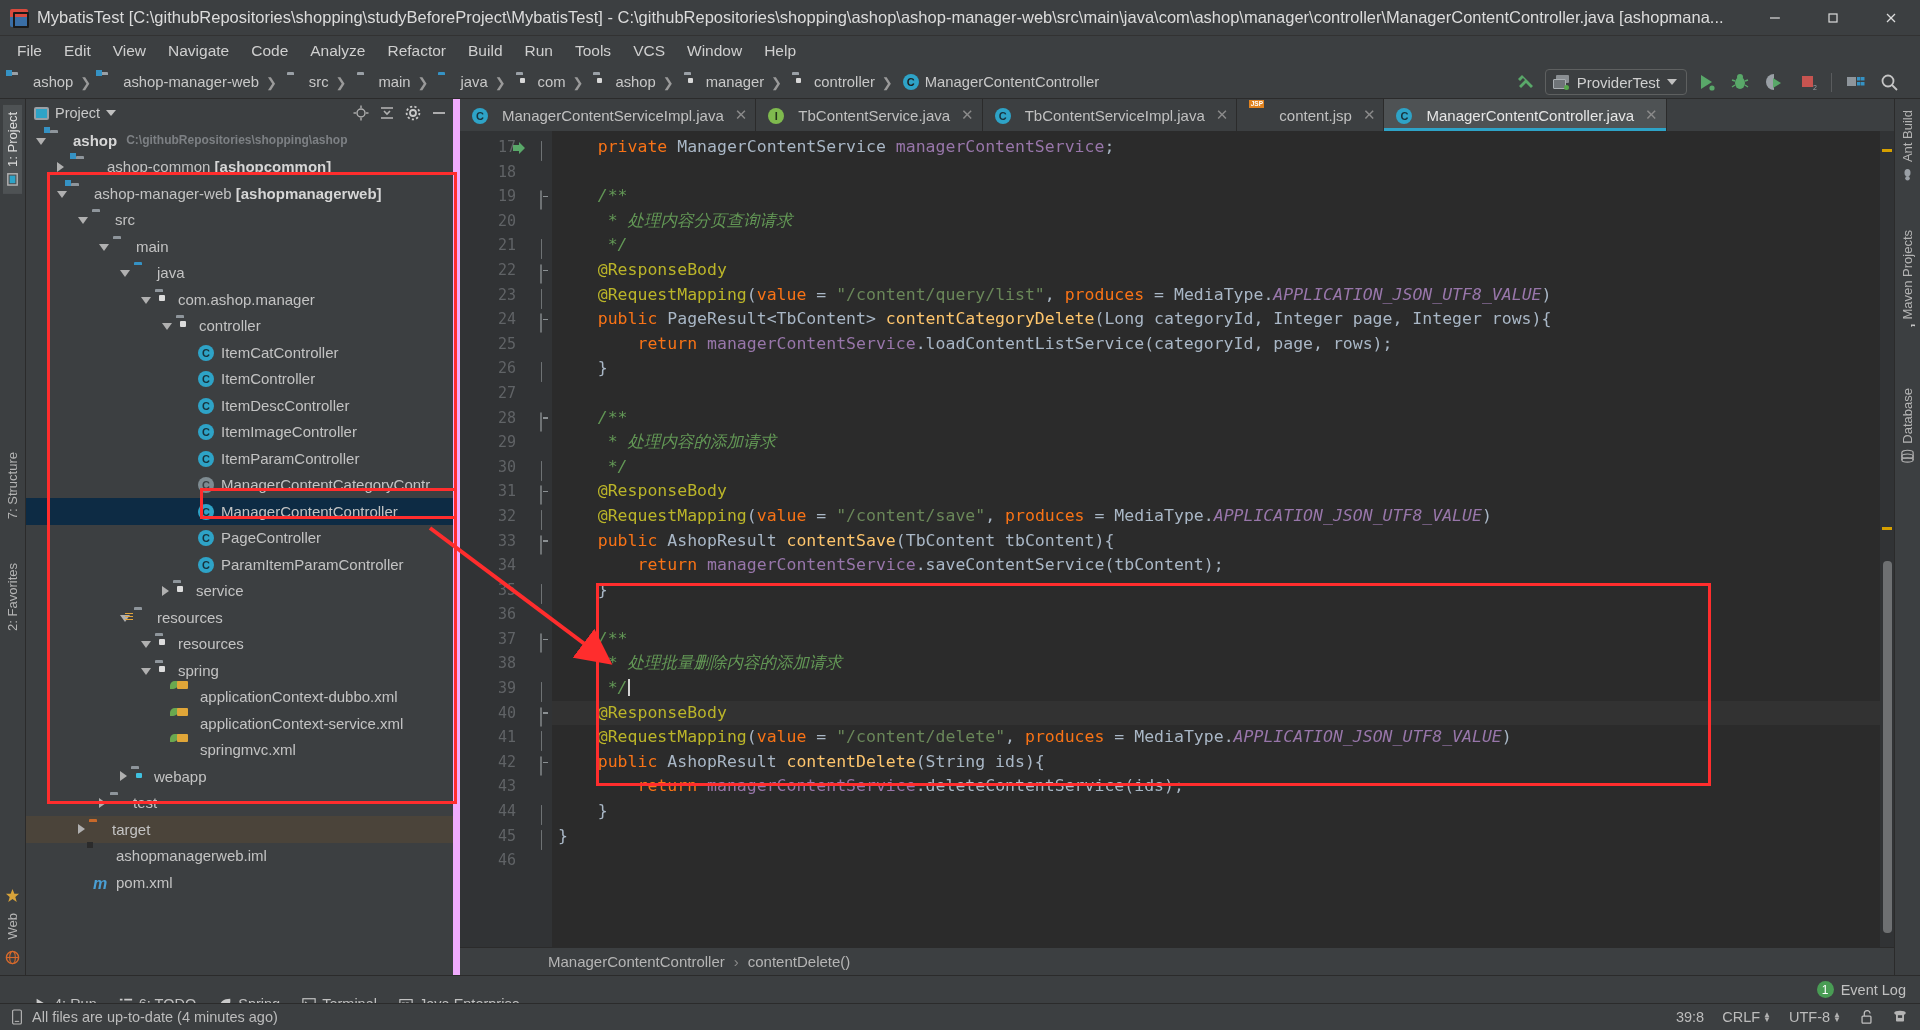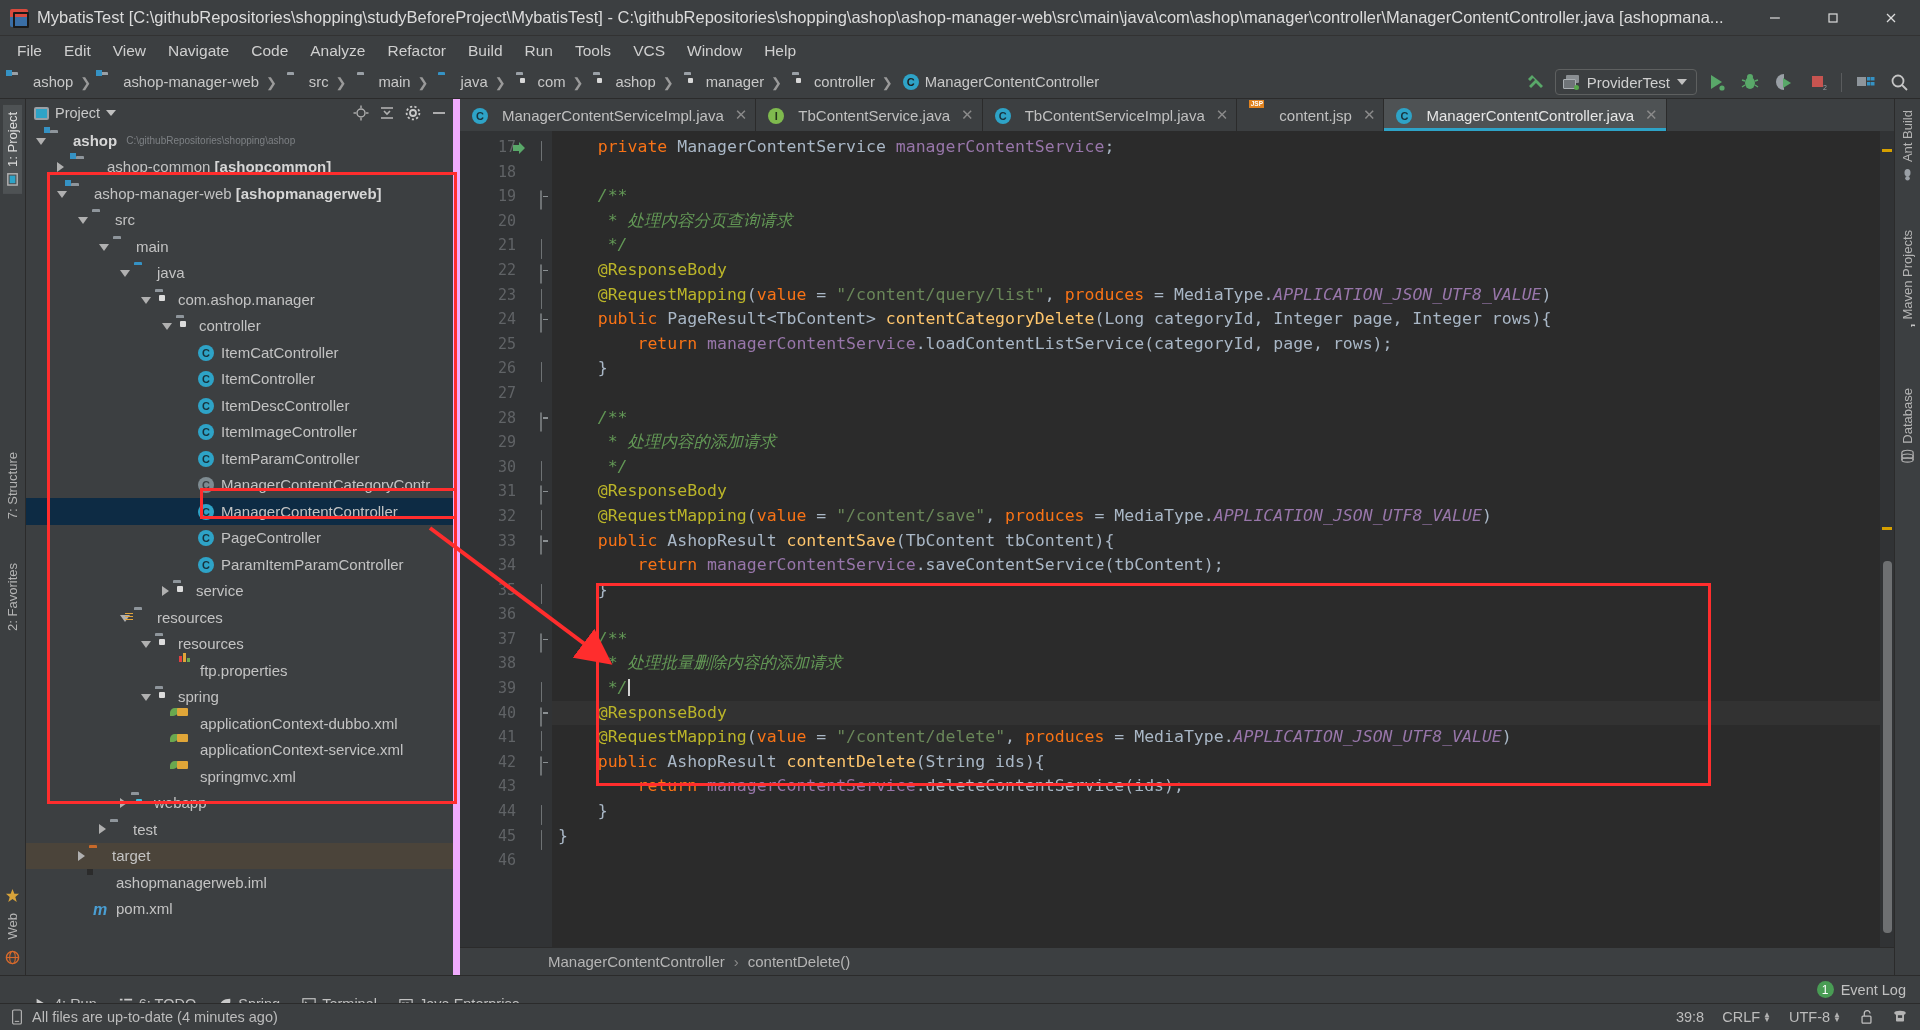--- a/index.html
+++ b/index.html
@@ -70,21 +70,21 @@
   .fold .badge {
     position:absolute; right:-1px; bottom:-1px; width:6px; height:6px; background:#3592c4;
   }
   .fold .dot-w { position:absolute; left:4px; top:3px; width:5px;height:5px;background:#d8d8d8;border-radius:1px;}
   .cls-ico {
     width:16px;height:16px;border-radius:50%;background:#2ea3c7;color:#1d1d1d;
     font-size:11px;font-weight:bold;display:flex;align-items:center;justify-content:center;
     margin-right:6px; flex:0 0 auto;
   }
 
-  .toolbar-right { margin-left:auto; display:flex; align-items:center; padding-right: 6px; gap:4px;justify-content:flex-end;}
+  .toolbar-right { margin-left:auto; display:flex; align-items:center; padding-right: 16px; gap:4px;justify-content:flex-end;}
   .tb-ico { width: 30px; height: 27px; display:flex;align-items:center;justify-content:center; }
   .runcfg {
     display:flex; align-items:center; gap:7px; height:26px; padding:0 9px 0 7px;
     border:1px solid #5e6060; border-radius:4px; font-size:15px; color:#cfcfcf;
     background: #3c3f41;
   }
   .runcfg .cfgicon{ position:relative; width:17px; height:15px; }
   .runcfg .cfgicon .r1{position:absolute;left:3px;top:0;width:13px;height:8px;background:#8a8f93;border-radius:1px;}
   .runcfg .cfgicon .r2{position:absolute;left:0;top:4px;width:13px;height:10px;background:#6f7478;border:1px solid #a8adb1;border-radius:1px;}
   .runcfg .cfgicon .gd{position:absolute;right:1px;bottom:0;width:5px;height:5px;border-radius:50%;background:#56a74b;}
@@ -122,21 +122,21 @@
     padding-right:6px;
   }
   .tnode.sel { background:#0d2b44; }
   .tnode.tgt { background:#4b443a; }
   .arrow { width:11px;height:11px;flex:0 0 auto;margin-right:4px;}
   .arrow.r { border-left:7px solid #b0b0b0; border-top:5px solid transparent; border-bottom:5px solid transparent; width:0;height:0;}
   .arrow.d { border-top:7px solid #b0b0b0; border-left:5px solid transparent; border-right:5px solid transparent; width:0;height:0; margin-top:2px;}
   .arrow.none { border:0; }
   .ticon { width:17px;height:15px;margin-right:6px;flex:0 0 auto;position:relative;}
   .tlabel b { color:#d6d6d6; }
-  .tpath { color:#7d8084; margin-left:9px; font-size:10px;}
+  .tpath { color:#7d8084; margin-left:9px; font-size:12px;font-weight:bold;}
 
   
   .f-mod{width:17px;height:13px;background:#8e959b;border-radius:1px;margin-top:2px;position:relative;}
   .f-mod::before{content:"";position:absolute;top:-3px;left:0;width:8px;height:3px;background:#8e959b;border-radius:1px 1px 0 0;}
   .f-mod .sq{position:absolute;right:0;bottom:0;width:6px;height:6px;background:#3592c4;}
   .f-plain{width:17px;height:13px;background:#8e959b;border-radius:1px;margin-top:2px;position:relative;}
   .f-plain::before{content:"";position:absolute;top:-3px;left:0;width:8px;height:3px;background:#8e959b;border-radius:1px 1px 0 0;}
   .f-src{width:17px;height:13px;background:#3592c4;border-radius:1px;margin-top:2px;position:relative;}
   .f-src::before{content:"";position:absolute;top:-3px;left:0;width:8px;height:3px;background:#3592c4;border-radius:1px 1px 0 0;}
   .f-pkg{width:17px;height:13px;background:#8e959b;border-radius:1px;margin-top:2px;position:relative;}
@@ -566,25 +566,20 @@
           </div>
           <div class="tnode" style="padding-left: 94px;">
             <span class="arrow d"></span>
             <span class="ticon"><span class="f-res"><span class="ln"></span></span></span>
             <span class="tlabel">resources</span>
           </div>
           <div class="tnode" style="padding-left: 115px;">
             <span class="arrow d"></span>
             <span class="ticon"><span class="f-pkg"><span class="dw"></span></span></span>
             <span class="tlabel">resources</span>
-          </div>
-          <div class="tnode" style="padding-left: 136px;">
-            <span class="arrow none" style="width: 11px;"></span>
-            <span class="ticon"><span class="i-prop"><span class="b1"></span><span class="b2"></span><span class="b3"></span></span></span>
-            <span class="tlabel">ftp.properties</span>
           </div>
           <div class="tnode" style="padding-left: 115px;">
             <span class="arrow d"></span>
             <span class="ticon"><span class="f-pkg"><span class="dw"></span></span></span>
             <span class="tlabel">spring</span>
           </div>
           <div class="tnode" style="padding-left: 136px;">
             <span class="arrow none" style="width: 11px;"></span>
             <span class="ticon"><span class="i-xml"><span class="leaf"></span></span></span>
             <span class="tlabel">applicationContext-dubbo.xml</span>

